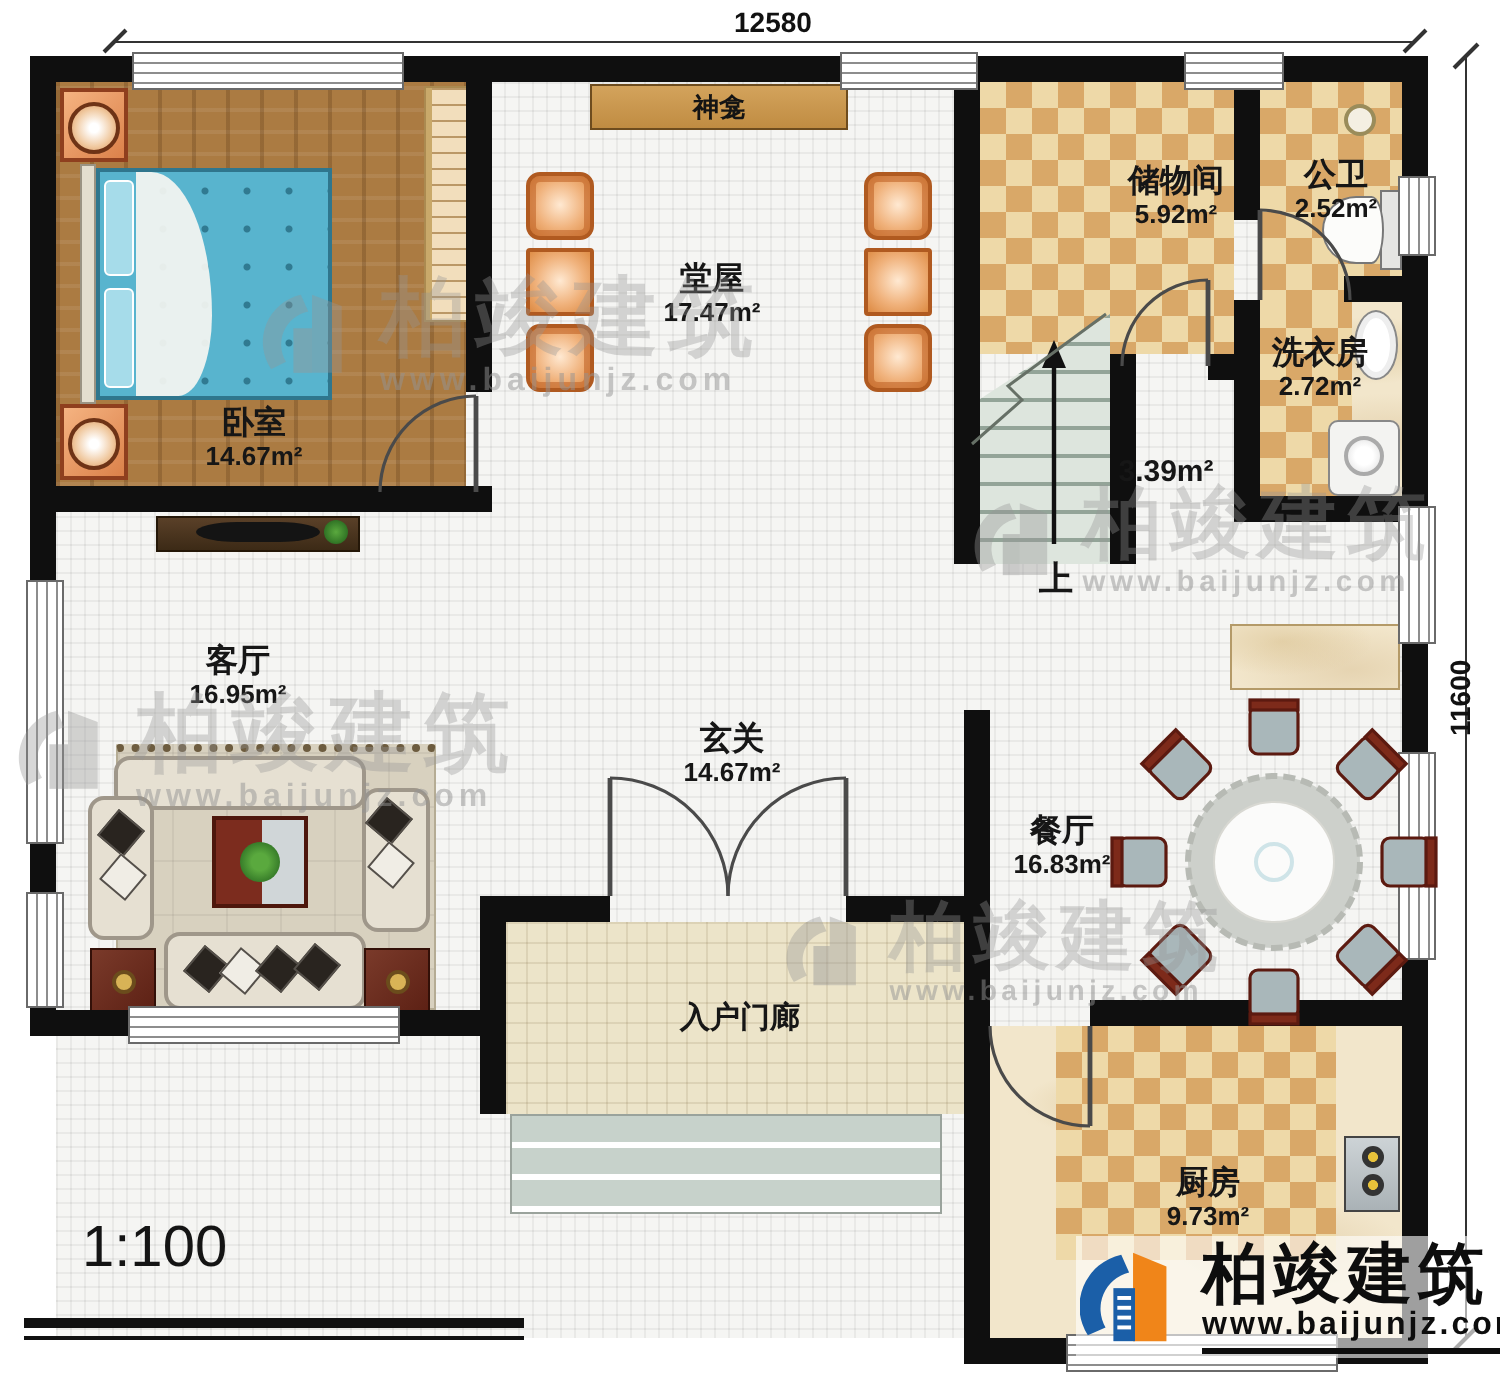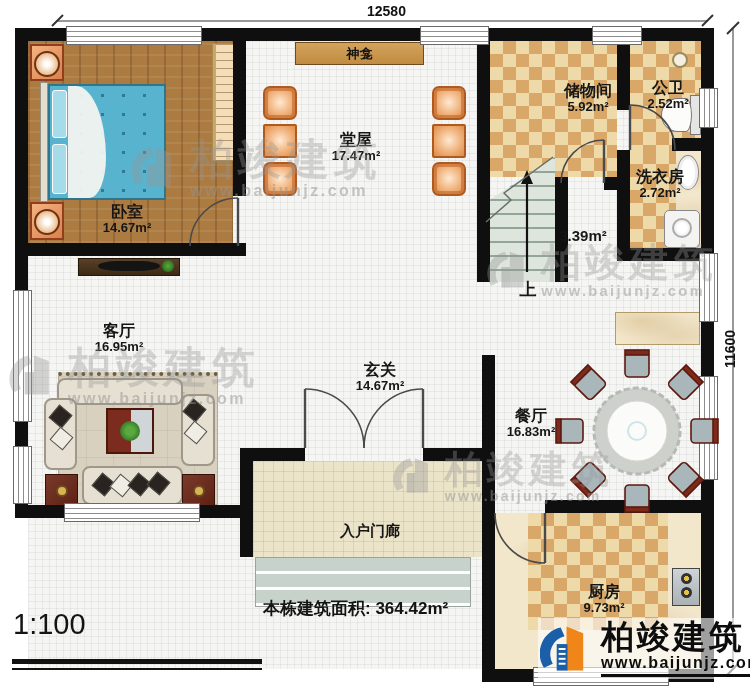--- a/index.html
+++ b/index.html
@@ -27,21 +27,21 @@
   .hch{border-radius:7px;box-shadow:inset 0 0 0 3px rgba(190,95,35,.55);}
   .htb{border-radius:2px;}
   .nst{position:absolute;width:34px;background:linear-gradient(135deg,#f5b381,#db814a);border:2px solid #8f3f1e;box-sizing:border-box;}
   .lamp{width:22px;height:22px;margin:5px auto 0;border-radius:50%;border:2px solid #6e3316;background:radial-gradient(#fff 15%,#f0c9a0 60%,#d98f55);}
   .wm{position:absolute;display:flex;align-items:flex-start;gap:8px;pointer-events:none;}
   .wm .t1{font-size:43px;font-weight:bold;letter-spacing:5px;color:rgba(150,150,150,.36);line-height:1;}
   .wm .t2{font-size:16px;font-weight:bold;letter-spacing:2.5px;color:rgba(148,148,148,.5);line-height:1;margin-top:2px;}
   .dimtxt{position:absolute;font-weight:bold;font-size:14px;color:#111;}
   #title-row{position:absolute;left:13px;top:608px;display:flex;align-items:baseline;}
   #title-row .t{font-size:39px;font-weight:bold;letter-spacing:1px;}
-  #title-row .s{font-size:29px;margin-left:0;}
+  #title-row .s{font-size:29px;margin-left:28px;}
   #title-underline{position:absolute;left:12px;top:659px;width:250px;height:4px;border-top:5px solid #111;border-bottom:2px solid #111;}
   #stats{position:absolute;left:263px;top:595px;font-size:17px;font-weight:bold;line-height:1.6;}
   #stats .gap{display:inline-block;width:18px;}
   #brand{position:absolute;left:538px;top:618px;display:flex;align-items:center;gap:6px;background:rgba(255,255,255,.6);padding:2px;}
   #brand .bn{font-size:33px;font-weight:bold;letter-spacing:3px;color:#0d0d0d;line-height:1;}
   #brand .bu{font-size:16px;font-weight:bold;letter-spacing:1.5px;color:#0d0d0d;border-bottom:3px solid #0d0d0d;line-height:1.3;}
   svg.ovl{position:absolute;left:0;top:0;pointer-events:none;}
 </style>
 </head>
 <body>
@@ -250,33 +250,33 @@
   <div class="lbl" style="left:583px;top:236px;">
       <div class="ar" style="font-size:15px;">3.39m²</div>
     </div>
   <div class="lbl" style="left:528px;top:290px;">
       <div class="nm" style="font-size:17px;">上</div>
     </div>
   <div class="lbl" style="left:119px;top:339px;">
       <div class="nm">客厅</div>
       <div class="ar">16.95m²</div>
     </div>
-  <div class="lbl" style="left:380px;top:378px;">
+  <div class="lbl" style="left:366px;top:378px;">
       <div class="nm">玄关</div>
       <div class="ar">14.67m²</div>
     </div>
   <div class="lbl" style="left:531px;top:424px;">
       <div class="nm">餐厅</div>
       <div class="ar">16.83m²</div>
     </div>
   <div class="lbl" style="left:604px;top:600px;">
       <div class="nm">厨房</div>
       <div class="ar">9.73m²</div>
     </div>
-  <div class="lbl" style="left:370px;top:531px;">
+  <div class="lbl" style="left:370px;top:509px;">
       <div class="nm" style="font-size:15px;">入户门廊</div>
     </div>
 
   <div class="wm" style="left:130px;top:138px;">
     <svg width="52" height="56" viewBox="0 0 56 52">
         <path d="M6 46 A26 26 0 0 1 22 6 L26 15 A18 18 0 0 0 14 42 Z" fill="rgba(150,150,150,.38)"></path>
         <polygon points="28,6 44,12 44,48 28,48" fill="rgba(150,150,150,.38)"></polygon>
         <rect x="18" y="24" width="10" height="24" fill="rgba(150,150,150,.45)"></rect>
       </svg>
     <div>
@@ -320,21 +320,20 @@
 
   <div class="dimtxt" style="left:367px;top:3px;">12580</div>
   <div class="dimtxt" style="left:722px;top:368px;transform:rotate(-90deg);transform-origin:0 0;">11600</div>
 
   <div id="title-row">
     <span class="s">1:100</span>
   </div>
   <div id="title-underline"></div>
 
   <div id="stats">
-    <div><span>本栋建筑面积:</span> <span>364.42m²</span></div>
   </div>
 
   <div id="brand">
     <svg width="55" height="52" viewBox="0 0 56 52">
       <path d="M4 46 A27 27 0 0 1 21 5 L25 14 A19 19 0 0 0 13 42 Z" fill="#1b5fa8"></path>
       <polygon points="27,4 44,11 44,49 27,49" fill="#f08519"></polygon>
       <rect x="17" y="22" width="11" height="27" fill="#1b5fa8"></rect>
       <g fill="#fff">
           <rect x="19" y="26" width="7" height="2"></rect>
           <rect x="19" y="31" width="7" height="2"></rect>

